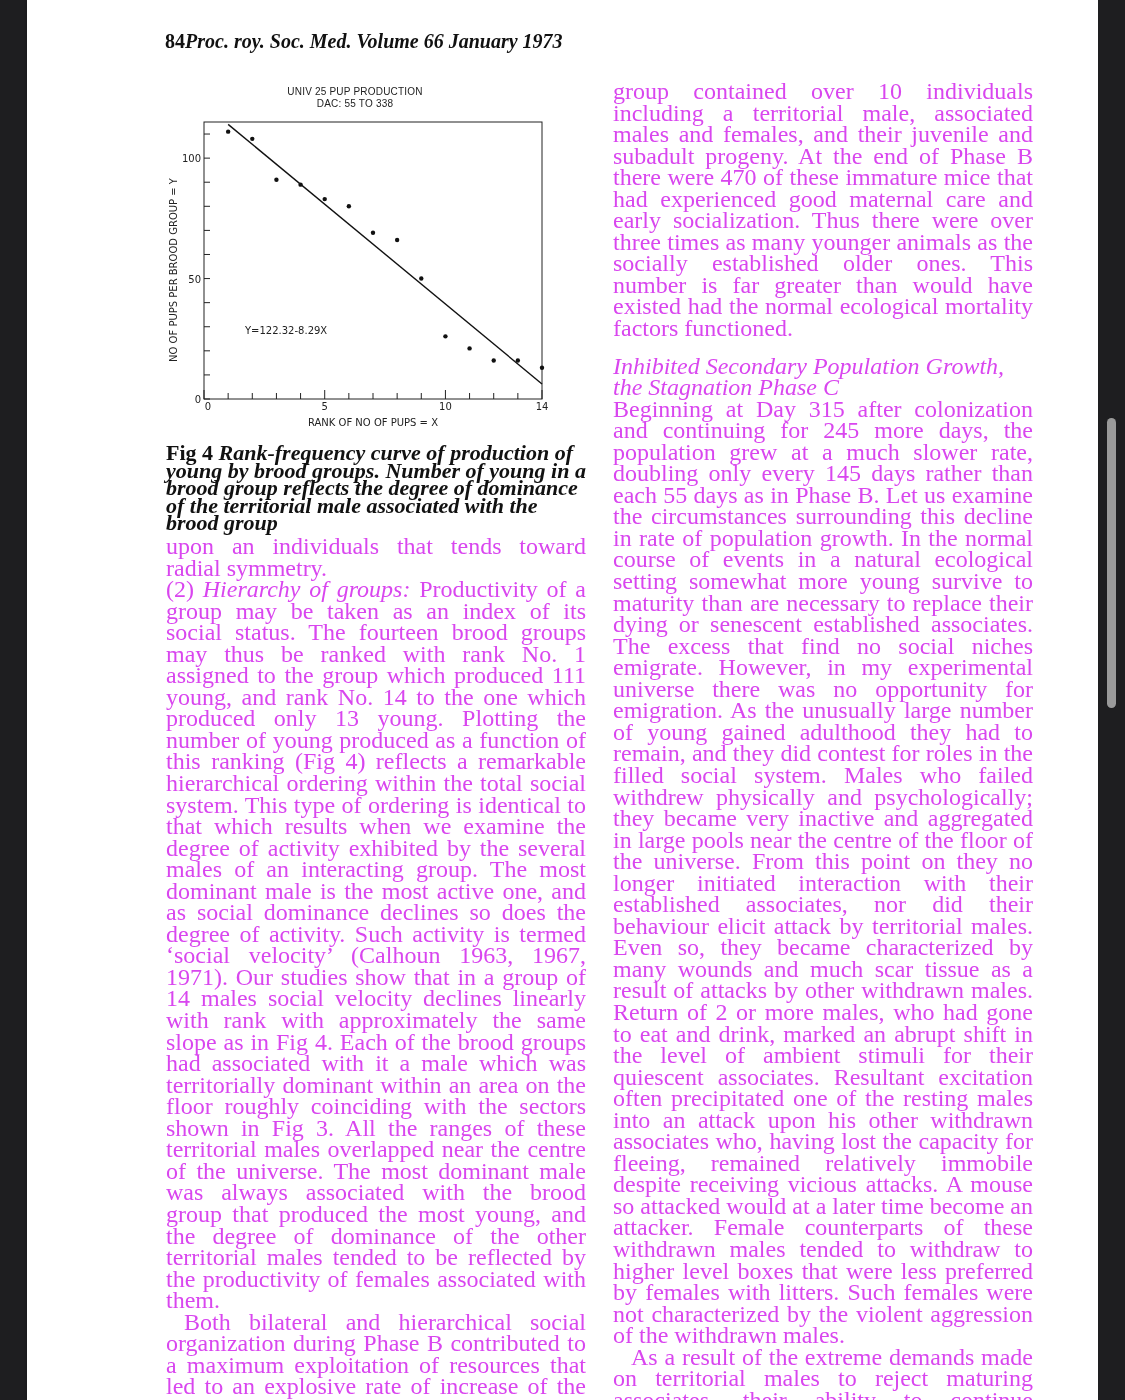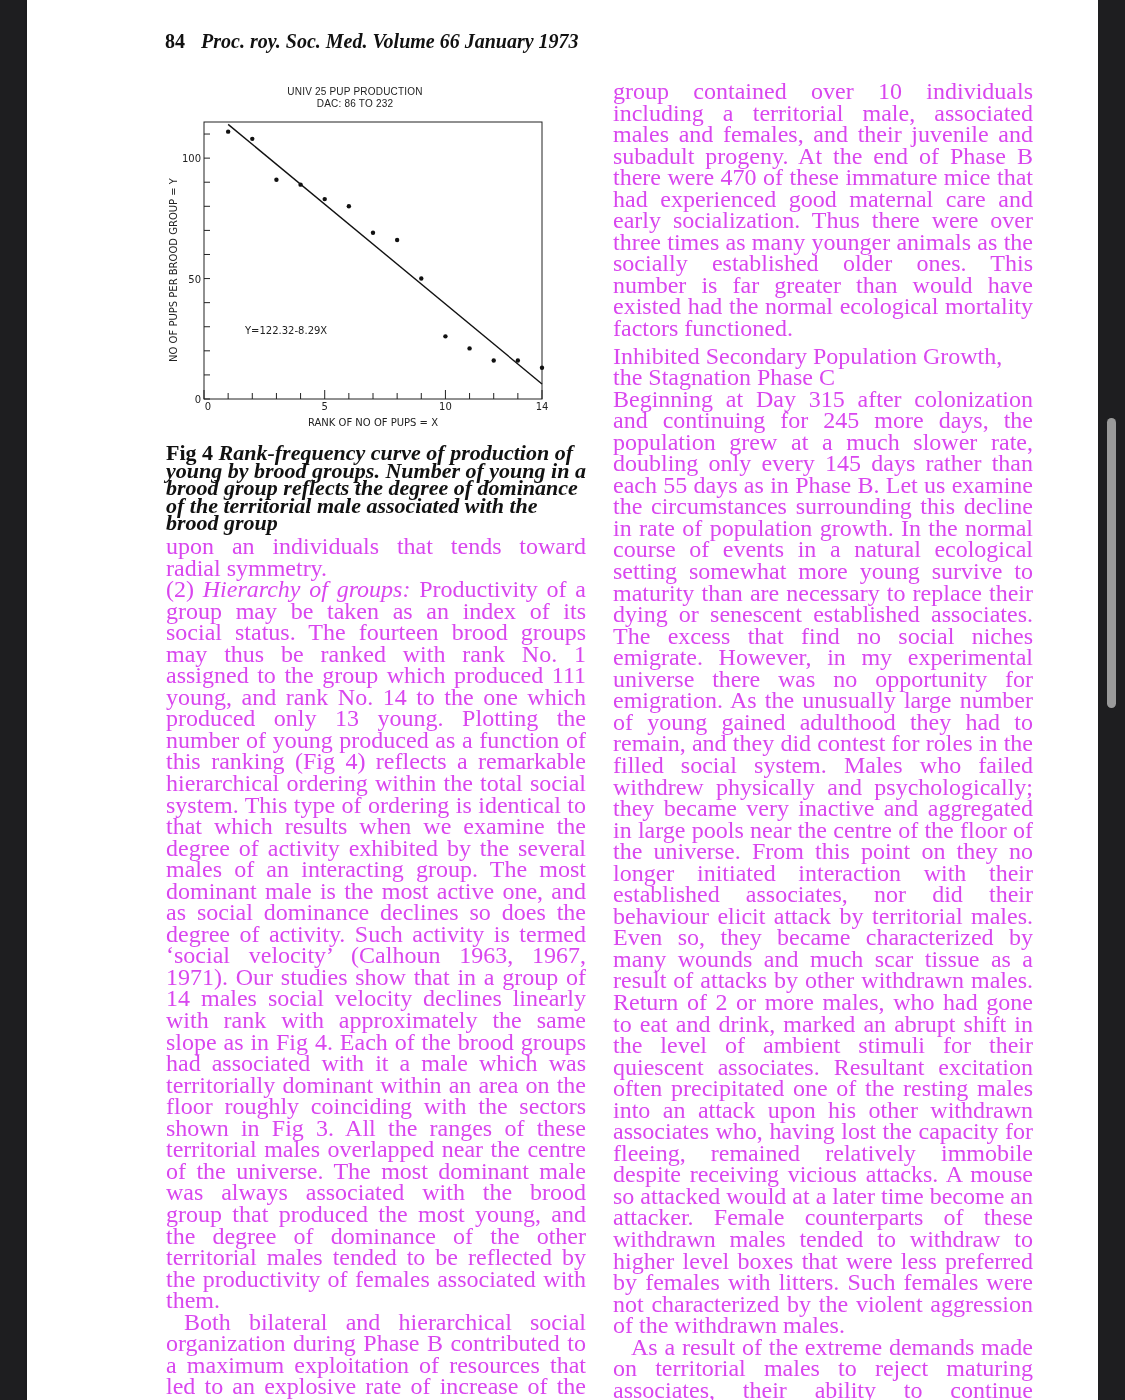--- a/index.html
+++ b/index.html
@@ -18,21 +18,21 @@
   }
   .scroll-thumb {
     position: absolute; left: 1107px; top: 418px; width: 9px; height: 290px;
     background: #9a9a9a; border-radius: 5px;
   }
   .running-head {
     position: absolute; left: 165px; top: 30px;
     font-family: "Liberation Serif", serif; font-size: 20px; color: #111;
     white-space: nowrap;
   }
-  .running-head .pg { font-weight: bold; margin-right: 16px; }
+  .running-head .pg { font-weight: bold; }
   .running-head .jt { font-style: italic; font-weight: bold; }
 
   .fig-title {
     position: absolute; left: 250px; top: 86px; width: 210px; text-align: center;
     font-family: Liberation Sans, sans-serif; font-size: 10px; line-height: 12px; color: #222;
     letter-spacing: 0.2px;
   }
   svg.plot { position: absolute; left: 160px; top: 110px; }
   .plot text { font-family: "DejaVu Sans", sans-serif; fill: #222; }
 
@@ -45,37 +45,37 @@
 
   .col {
     position: absolute; width: 420px;
     font-family: "Liberation Serif", serif; font-size: 24px; line-height: 21.55px;
     color: #d946ef; text-align: justify; hyphens: none;
   }
   .col p { margin: 0; }
   .col p.indent { text-indent: 18px; }
   .col-left { left: 166px; top: 536px; }
   .col-right { left: 613px; top: 81px; }
-  .col .head { margin-top: 6px; text-align: left; }
+  .col .head { font-style: italic; margin-top: 16px; text-align: left; }
   .col em { font-style: italic; }
 </style>
 </head>
 <body>
 
 <div class="page"></div>
 <div class="scroll-track"></div>
 <div class="scroll-thumb"></div>
 
 <div class="running-head">
   <span class="pg">84</span><span class="jt">Proc. roy. Soc. Med. Volume 66 January 1973</span>
 </div>
 
 <div class="fig-title">
   <div>UNIV 25 PUP PRODUCTION</div>
-  <div>DAC: 86 TO 232</div>
+  <div>DAC: 55 TO 338</div>
 </div>
 
 <svg class="plot" width="400" height="320" viewBox="0 0 400 320">
   <g id="axes">
       <rect x="44" y="12" width="338" height="277" fill="none" stroke="#222" stroke-width="1"></rect>
     </g>
   <g id="ticks">
       <line x1="44" x2="44" y1="289" y2="280" stroke="#222" stroke-width="1"></line>
       <line x1="68.14285714285714" x2="68.14285714285714" y1="289" y2="283" stroke="#222" stroke-width="1"></line>
       <line x1="92.28571428571428" x2="92.28571428571428" y1="289" y2="283" stroke="#222" stroke-width="1"></line>

